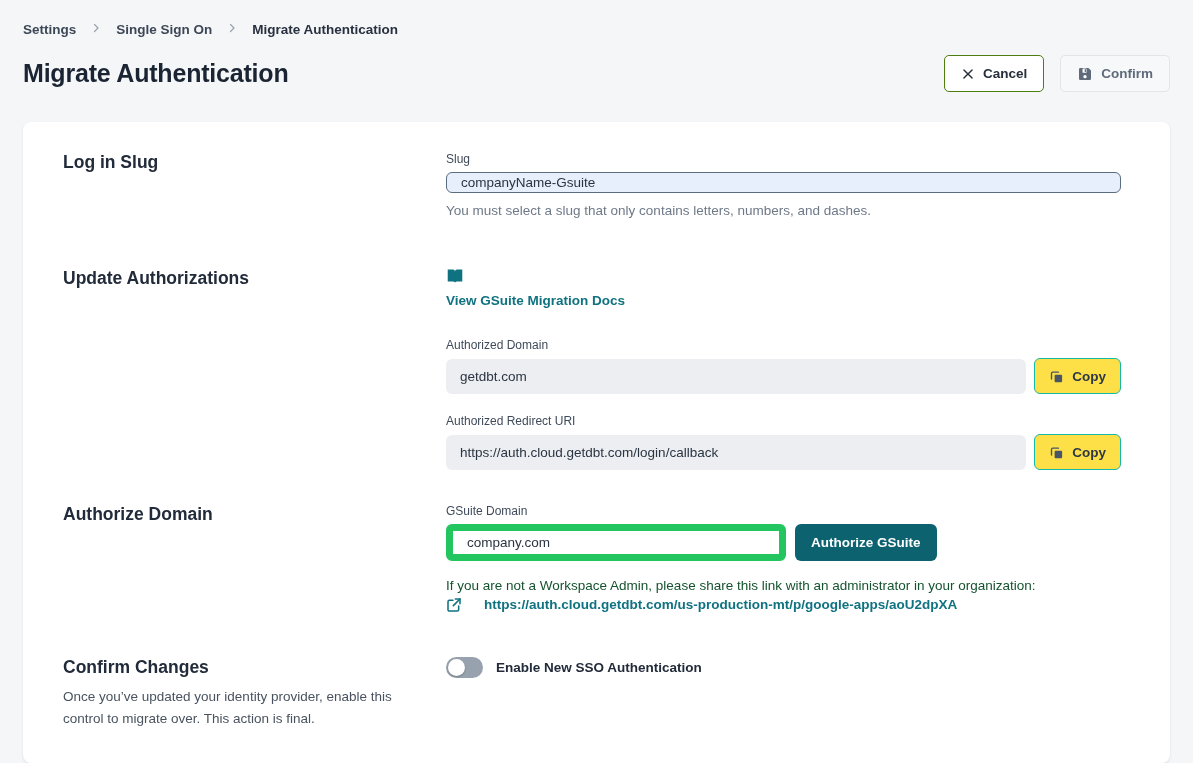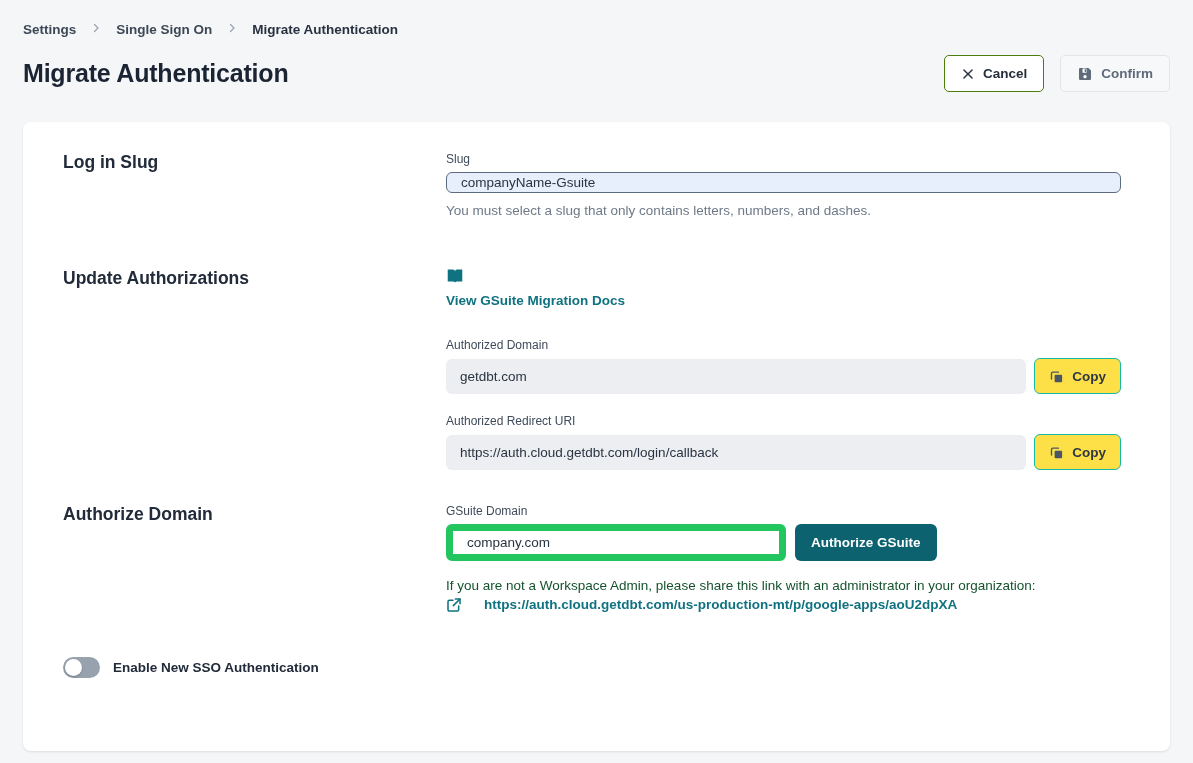--- a/index.html
+++ b/index.html
@@ -244,20 +244,24 @@
                 <polyline points="14 3 21 3 21 10"></polyline>
                 <line x1="11" y1="13" x2="21" y2="3"></line>
               </svg>
           </span>
           <a class="admin-link">https://auth.cloud.getdbt.com/us-production-mt/p/google-apps/aoU2dpXA</a>
         </div>
       </div>
     </section>
 
     <section class="section sec-confirm">
+      <div class="section-left">
+        <h2 class="section-heading">Confirm Changes</h2>
+        <p class="section-desc">Once you’ve updated your identity provider, enable this control to migrate over. This action is final.</p>
+      </div>
       <div class="section-right">
         <div class="toggle-row">
           <div class="toggle" role="switch" aria-checked="false">
             <div class="toggle-knob"></div>
           </div>
           <span class="toggle-label">Enable New SSO Authentication</span>
         </div>
       </div>
     </section>
 

